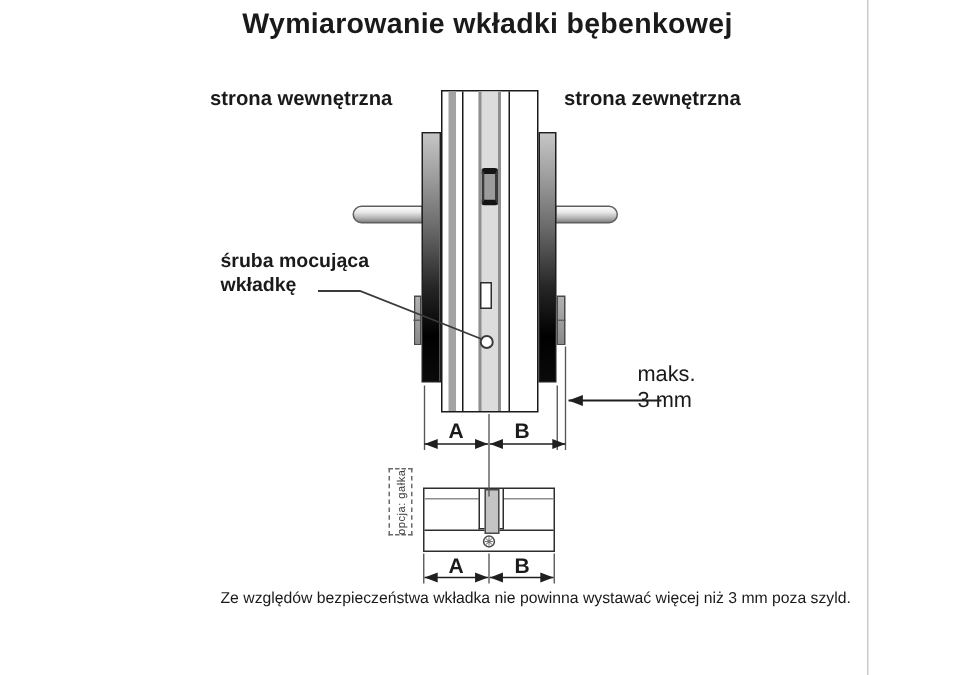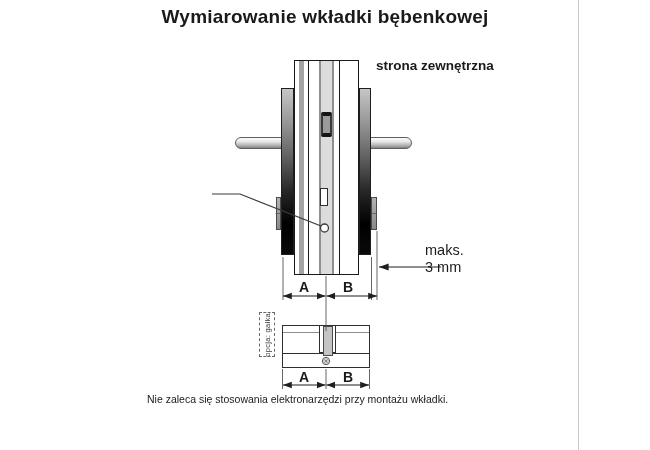--- a/index.html
+++ b/index.html
@@ -37,40 +37,45 @@
   .vertTxt{writing-mode:vertical-rl;transform:rotate(180deg);font-size:7.5px;color:#3a3a3a;letter-spacing:.3px;white-space:nowrap;}
   svg{position:absolute;left:0;top:0;pointer-events:none;}
 </style>
 </head>
 <body>
 
 <div id="canvas">
 
   <div class="abs ttl" style="top:6px;left:0;">Wymiarowanie wkładki bębenkowej</div>
 
+  <div class="abs sideLbl" style="left:140px;top:58px;">strona wewnętrzna</div>
   <div class="abs sideLbl" style="left:376px;top:58px;">strona zewnętrzna</div>
 
   <div class="abs handle" style="left:235px;top:137px;width:47px;height:12px;border-radius:6px 0 0 6px;"></div>
   <div class="abs handle" style="left:370px;top:137px;width:42px;height:12px;border-radius:0 6px 6px 0;"></div>
 
   <div class="abs doorPanel" style="left:294px;top:60px;width:65px;height:215px;"></div>
   <div class="abs grayStrip" style="left:298.5px;top:61px;width:5.5px;height:213px;"></div>
   <div class="abs vline" style="left:307.5px;top:61px;width:1.2px;height:213px;"></div>
   <div class="abs centerStrip" style="left:318.5px;top:61px;width:15px;height:213px;"></div>
   <div class="abs vline" style="left:338.5px;top:61px;width:1.2px;height:213px;"></div>
 
   <div class="abs cam" style="left:320.5px;top:112px;width:11px;height:25px;"></div>
   <div class="abs slot" style="left:320px;top:188px;width:7.5px;height:18px;"></div>
 
   <div class="abs plate" style="left:281px;top:88px;width:12.5px;height:167px;"></div>
   <div class="abs plate" style="left:358.5px;top:88px;width:12.5px;height:167px;"></div>
 
   <div class="abs tab" style="left:275.5px;top:197px;width:5.5px;height:33px;"></div>
   <div class="abs tab" style="left:371px;top:197px;width:6px;height:33px;"></div>
 
+  <div class="abs screwLbl" style="left:147px;top:166px;">
+    <div>śruba mocująca</div>
+    <div>wkładkę</div>
+  </div>
 
   <div class="abs maksLbl" style="left:425px;top:242px;">
     <div>maks.</div>
     <div>3 mm</div>
   </div>
 
   <div class="abs dimLbl" style="left:289px;top:279px;">A</div>
   <div class="abs dimLbl" style="left:333px;top:279px;">B</div>
 
   <div class="abs dashBox" style="left:259px;top:312px;width:16px;height:45px;">
@@ -79,21 +84,21 @@
   <div class="abs cylBody" style="left:282px;top:325px;width:88px;height:43px;"></div>
   <div class="abs hline" style="left:283px;top:332px;width:86px;height:1px;"></div>
   <div class="abs hlineDark" style="left:283px;top:353px;width:86px;height:1px;"></div>
   <div class="abs notch" style="left:319px;top:325.5px;width:17px;height:27.5px;"></div>
   <div class="abs camLower" style="left:322.5px;top:325.5px;width:10px;height:30.5px;"></div>
 
   <div class="abs dimLbl" style="left:289px;top:369px;">A</div>
   <div class="abs dimLbl" style="left:333px;top:369px;">B</div>
 
   <div class="abs" style="left:147px;top:392px;">
-    <div class="noteLine">Nie zaleca się stosowania elektronarzędzi przy montażu wkładki.</div>
+    <div class="noteLine">Ze względów bezpieczeństwa wkładka nie powinna wystawać więcej niż 3 mm poza szyld.</div>
   </div>
 
   <svg width="650" height="450" viewBox="0 0 650 450">
     <defs>
       <marker id="arr" viewBox="0 0 8 8" refX="8" refY="4" markerWidth="8" markerHeight="8" orient="auto-start-reverse">
         <path d="M0,1 L8,4 L0,7 z" fill="#1f1f1f"></path>
       </marker>
     </defs>
 
     <g>

